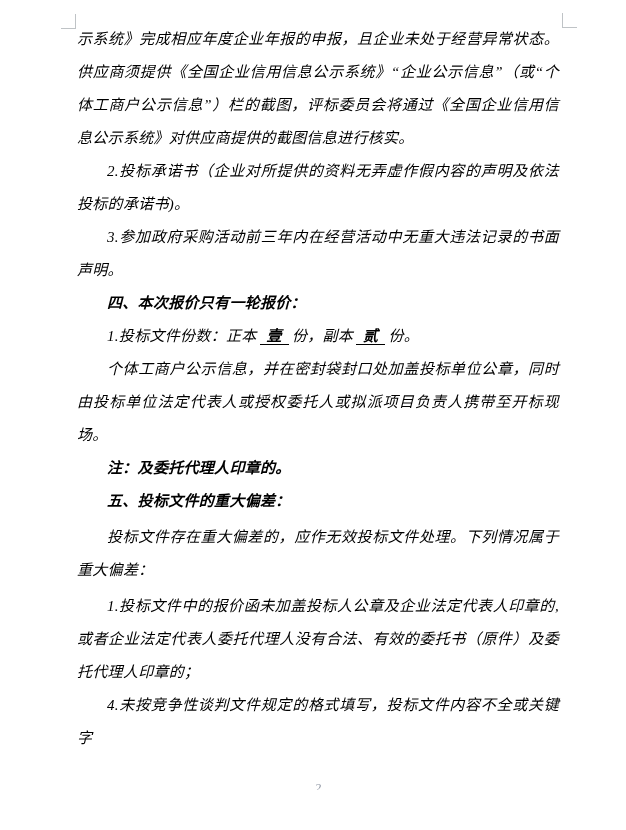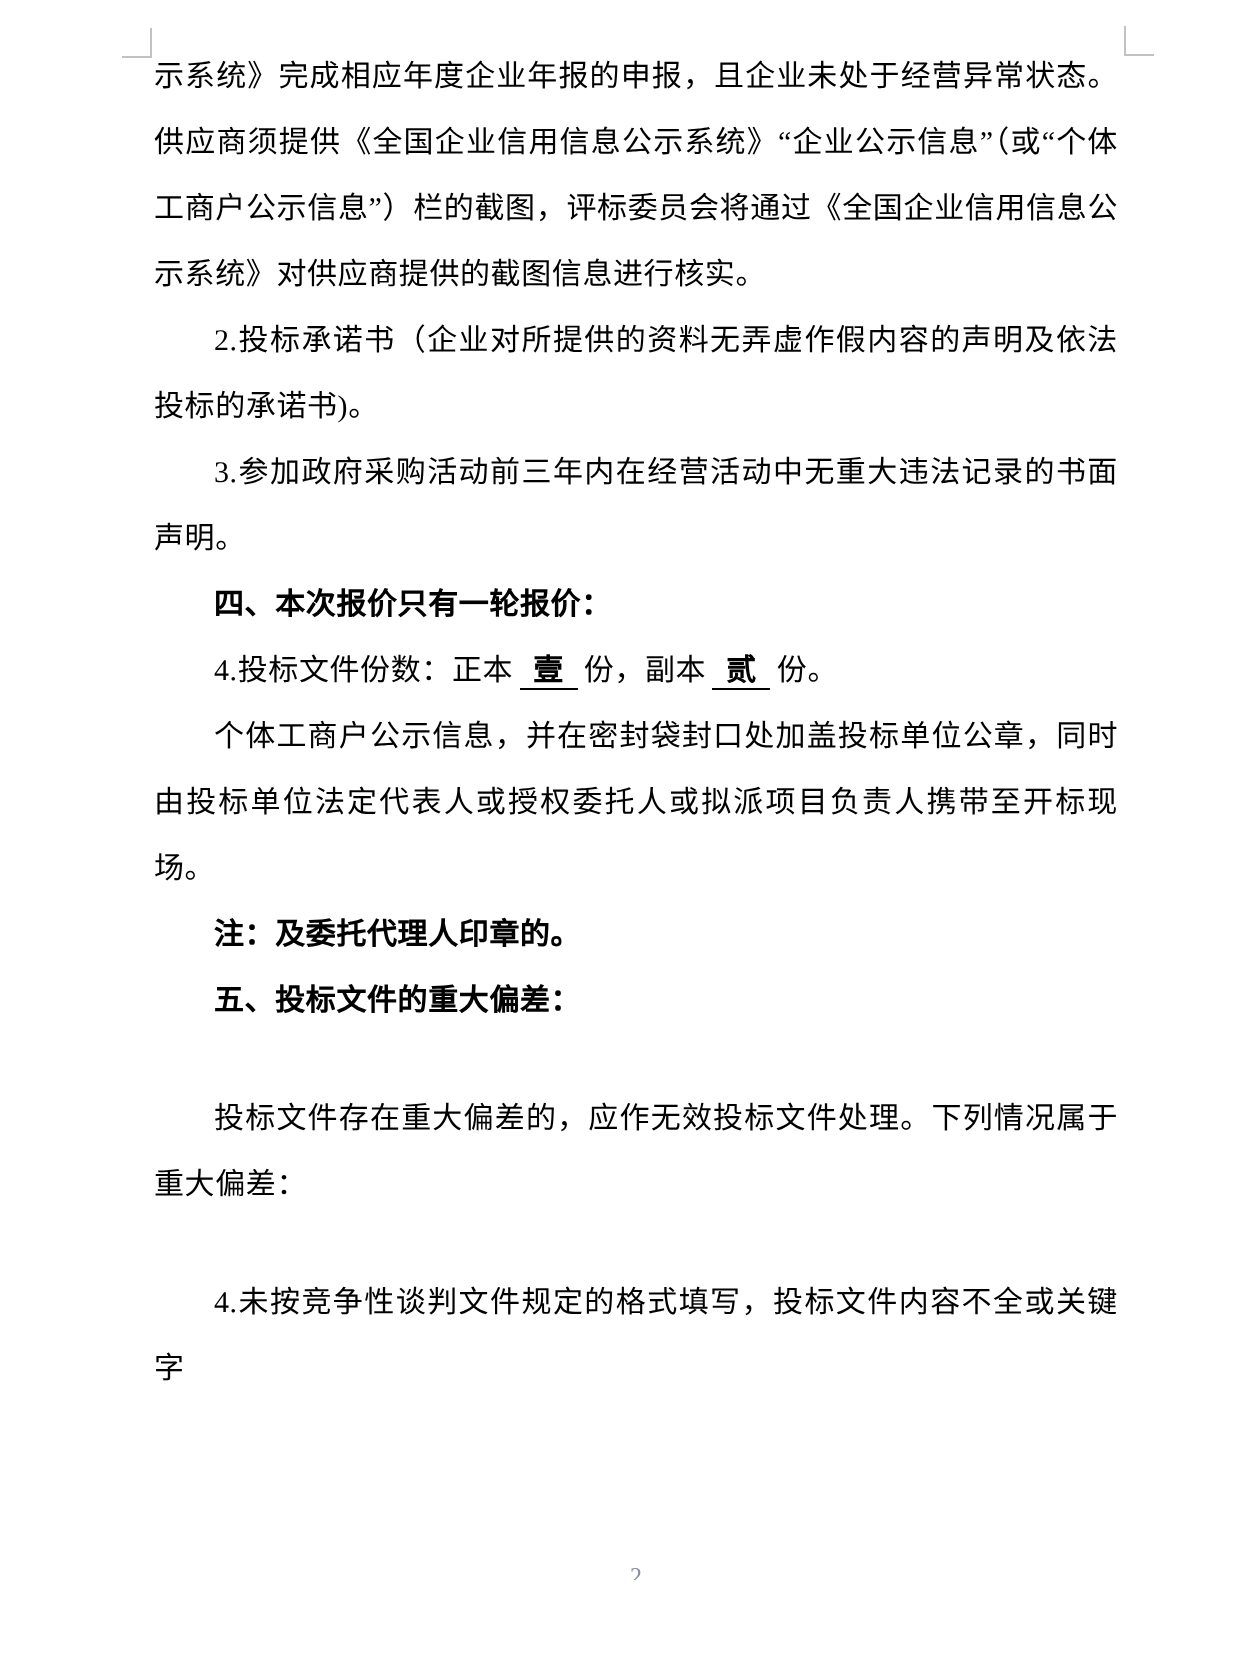--- a/index.html
+++ b/index.html
@@ -8,20 +8,21 @@
     background: #ffffff;
   }
   .page {
     position: relative;
     width: 626px;
     height: 790px;
     background: #ffffff;
     overflow: hidden;
     font-family: "Liberation Serif", "DejaVu Serif", serif;
     color: #000000;
+    font-style: italic;
   }
   
   .crop {
     position: absolute;
     width: 14px;
     height: 14px;
   }
   .crop.tl { left: 61px; top: 14px;  border-right: 1px solid #bfc3c6; border-bottom: 1px solid #bfc3c6; }
   .crop.tr { left: 562px; top: 13px; border-left: 1px solid #bfc3c6;  border-bottom: 1px solid #bfc3c6; }
   .crop.bl { left: 61px; top: 790px; border-right: 1px solid #bfc3c6; border-top: 1px solid #bfc3c6; }
@@ -43,21 +44,21 @@
     padding: 0;
     text-indent: 2em;
   }
   .para.cont {
     text-indent: 0;
   }
   .para.bold {
     font-weight: 700;
   }
   .para.spaced {
-    margin: 26px 0;
+    margin: 3px 0;
   }
   .blank {
     font-weight: 700;
     border-bottom: 1.5px solid #000;
     padding: 0 7px;
     margin: 0 3px;
   }
   .footer {
     position: absolute;
     left: 77px;
@@ -77,23 +78,24 @@
   <div class="crop tl"></div>
   <div class="crop tr"></div>
   <div class="crop bl"></div>
   <div class="crop br"></div>
 
   <div class="content">
     <p class="para cont">示系统》完成相应年度企业年报的申报，且企业未处于经营异常状态。供应商须提供《全国企业信用信息公示系统》“企业公示信息”（或“个体工商户公示信息”）栏的截图，评标委员会将通过《全国企业信用信息公示系统》对供应商提供的截图信息进行核实。</p>
     <p class="para">2.投标承诺书（企业对所提供的资料无弄虚作假内容的声明及依法投标的承诺书)。</p>
     <p class="para">3.参加政府采购活动前三年内在经营活动中无重大违法记录的书面声明。</p>
     <p class="para bold">四、本次报价只有一轮报价：</p>
-    <p class="para"><span>4.投标文件份数：正本</span><span class="blank">壹</span><span>份，副本</span><span class="blank">贰</span><span>份。</span></p>
+    <p class="para"><span>1.投标文件份数：正本</span><span class="blank">壹</span><span>份，副本</span><span class="blank">贰</span><span>份。</span></p>
     <p class="para">个体工商户公示信息，并在密封袋封口处加盖投标单位公章，同时由投标单位法定代表人或授权委托人或拟派项目负责人携带至开标现场。</p>
     <p class="para bold">注：及委托代理人印章的。</p>
     <p class="para bold">五、投标文件的重大偏差：</p>
     <p class="para spaced">投标文件存在重大偏差的，应作无效投标文件处理。下列情况属于重大偏差：</p>
+    <p class="para">1.投标文件中的报价函未加盖投标人公章及企业法定代表人印章的,或者企业法定代表人委托代理人没有合法、有效的委托书（原件）及委托代理人印章的；</p>
     <p class="para">4.未按竞争性谈判文件规定的格式填写，投标文件内容不全或关键字</p>
   </div>
 
   <div class="footer">2</div>
 
 </div>
 
 </body></html>

